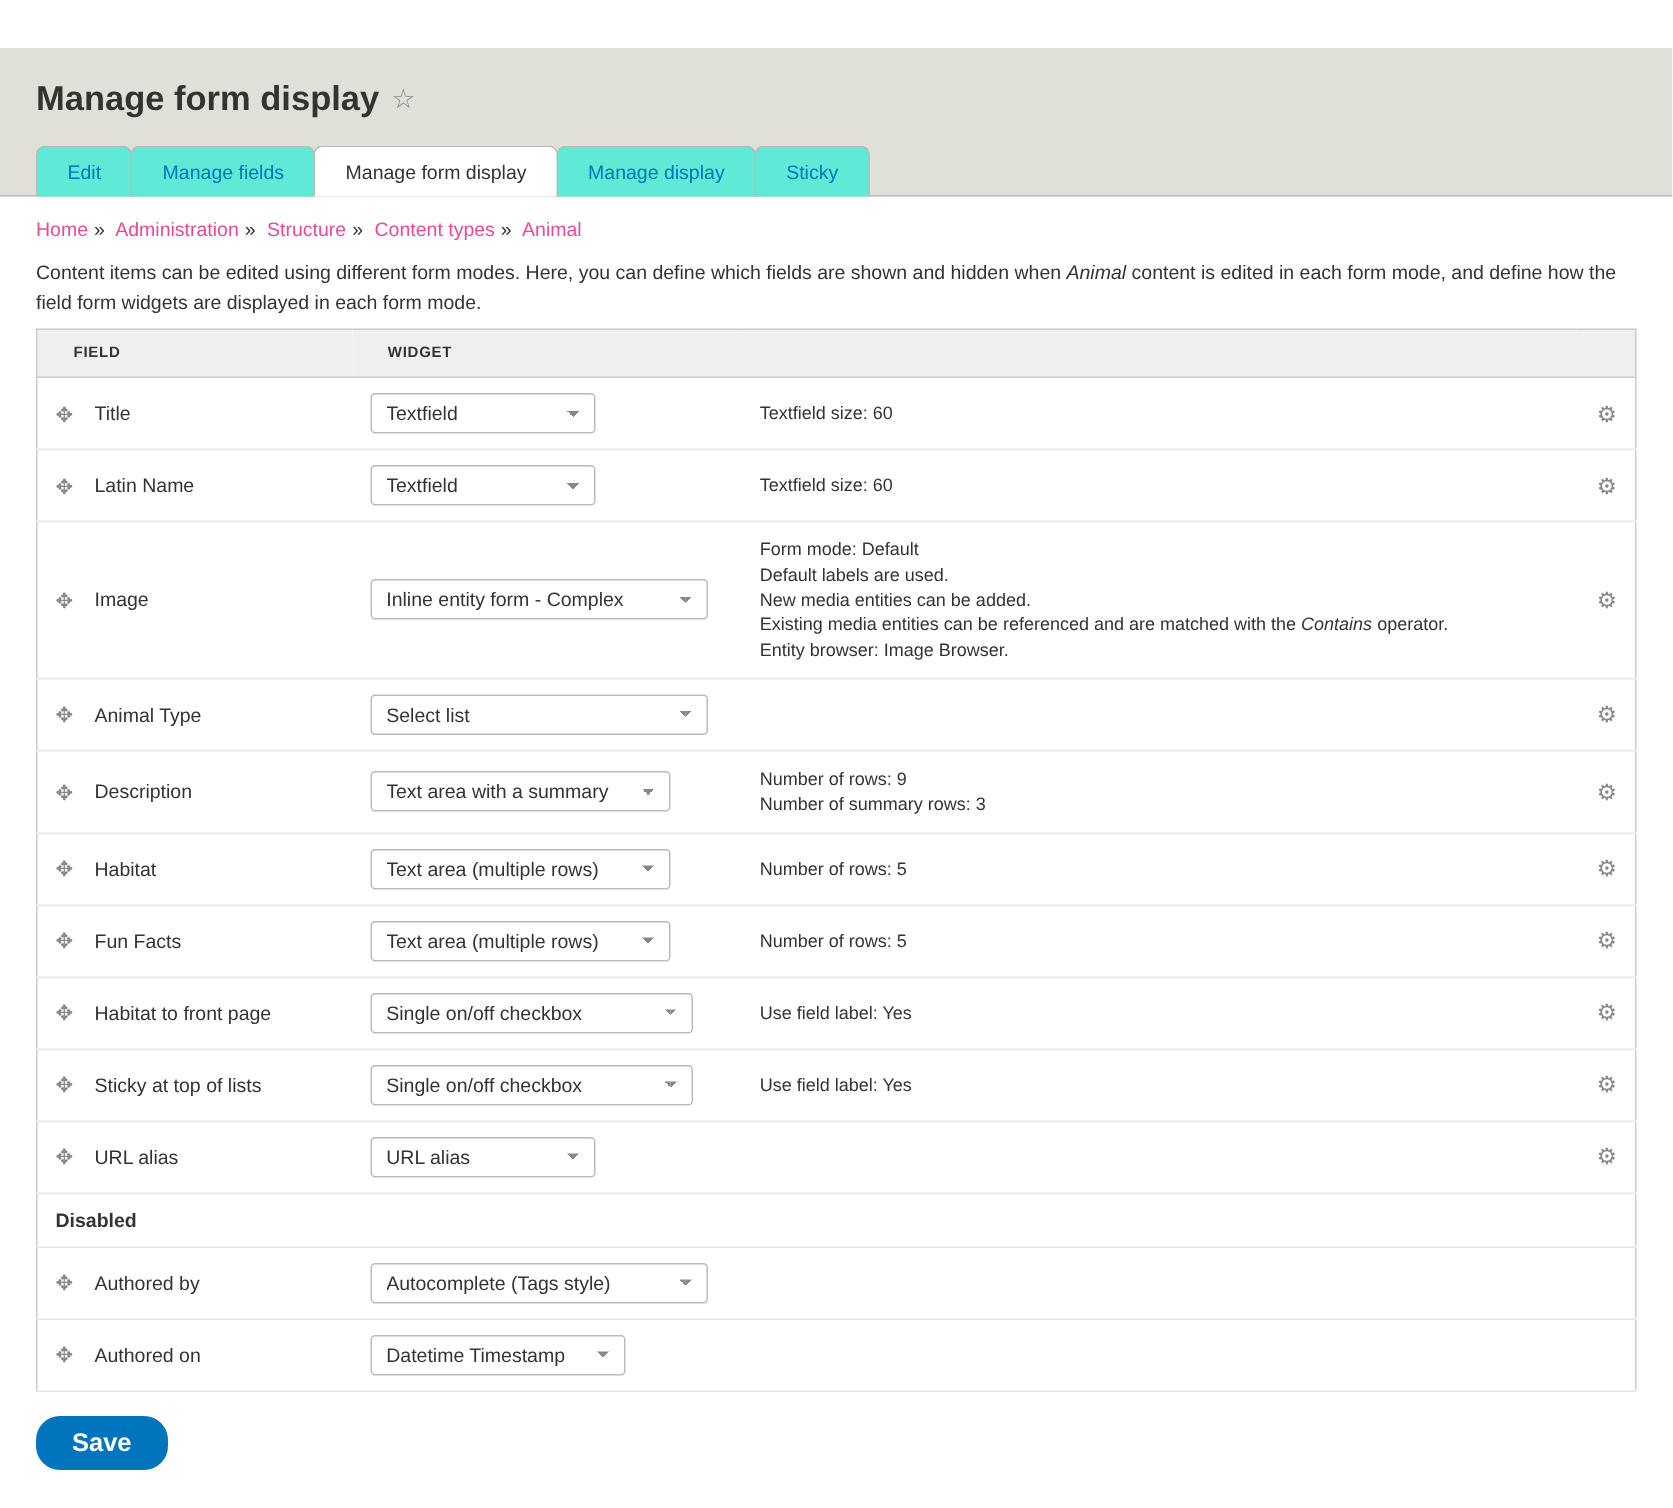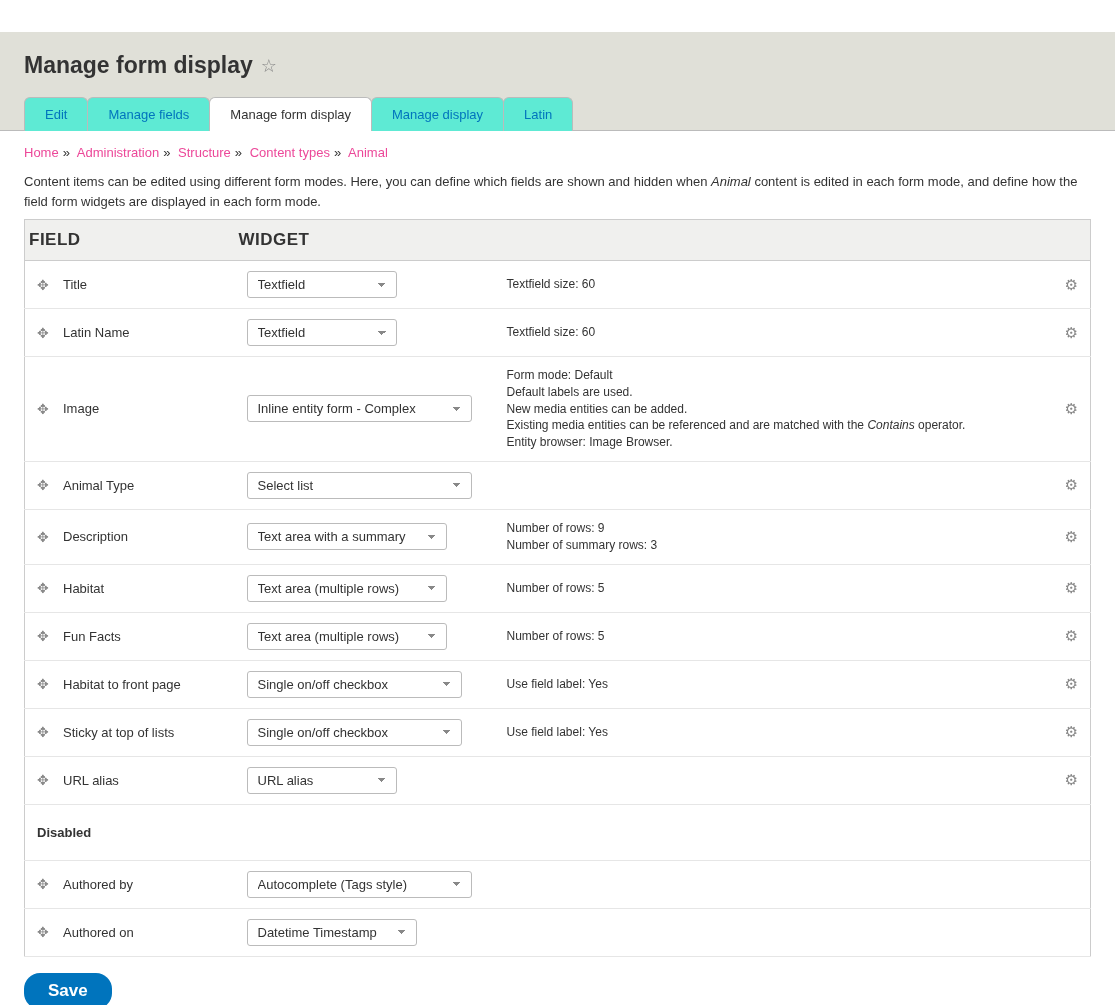--- a/index.html
+++ b/index.html
@@ -14,55 +14,55 @@
 .tab-border { border-bottom: 1px solid #bbb; margin-top: -1px; }
 .content { padding: 14px 24px 30px 24px; }
 .breadcrumb { font-size: 13px; margin-bottom: 12px; }
 .breadcrumb a { color: #ec4899; text-decoration: none; }
 .breadcrumb .sep { color: #333; margin: 0 4px; }
 .help-text { font-size: 13px; line-height: 1.5; color: #333; margin-bottom: 8px; }
 .help-text em { font-style: italic; }
 .show-weights { text-align: right; margin-bottom: 2px; }
 .show-weights a { color: #0074bd; text-decoration: none; font-size: 13px; }
 table { width: 100%; border-collapse: collapse; border: 1px solid #ccc; }
-thead th { background: #f0f0ee; text-align: left; padding: 10px 4px; font-size: 17px; font-weight: bold; text-transform: uppercase; letter-spacing: 0.5px; border-bottom: 1px solid #ccc; color: #333; }
+thead th { background: #f0f0ee; text-align: left; padding: 10px 24px; font-size: 10px; font-weight: bold; text-transform: uppercase; letter-spacing: 0.5px; border-bottom: 1px solid #ccc; color: #333; }
 tbody tr { border-bottom: 1px solid #e6e6e6; }
 tbody td { padding: 10px 12px; vertical-align: middle; font-size: 13px; }
 .drag-handle { color: #888; cursor: move; font-size: 14px; display: inline-block; width: 16px; }
 .field-cell { display: flex; align-items: center; gap: 10px; }
 .widget-select { appearance: none; -webkit-appearance: none; border: 1px solid #bbb; border-radius: 3px; background: #fff; padding: 5px 26px 5px 10px; font-size: 13px; color: #333; cursor: pointer; position: relative; background-image: linear-gradient(45deg, transparent 50%, #888 50%), linear-gradient(135deg, #888 50%, transparent 50%); background-position: calc(100% - 14px) center, calc(100% - 10px) center; background-size: 4px 4px, 4px 4px; background-repeat: no-repeat; }
 .widget-select.w150 { width: 150px; }
 .widget-select.w170 { width: 170px; }
 .widget-select.w200 { width: 200px; }
 .widget-select.w215 { width: 215px; }
 .widget-select.w225 { width: 225px; }
 .summary-text { font-size: 12px; line-height: 1.4; color: #333; }
 .summary-text em { font-style: italic; }
 .gear-cell { text-align: right; width: 40px; }
 .gear-icon { color: #888; font-size: 15px; cursor: pointer; }
-.region-row td { font-weight: bold; padding: 20px 12px; background: #fff; }
+.region-row td { font-weight: bold; padding: 10px 12px; background: #fff; }
 .save-button { background: #0074bd; color: #fff; border: none; border-radius: 16px; padding: 8px 24px; font-size: 17px; font-weight: bold; cursor: pointer; margin-top: 16px; }
 .col-field { width: 210px; }
 .col-widget { width: 260px; }
 .col-ops { width: 40px; }
 </style>
 </head>
 <body>
 
 <div class="header-region">
   <div class="page-title-wrap">
     <h1 class="page-title">Manage form display</h1>
     <span class="star-icon">☆</span>
   </div>
   <div class="tabs">
     <a class="tab">Edit</a>
     <a class="tab">Manage fields</a>
     <a class="tab active">Manage form display</a>
     <a class="tab">Manage display</a>
-    <a class="tab">Latin</a>
+    <a class="tab">Sticky</a>
   </div>
 </div>
 <div class="tab-border"></div>
 
 <div class="content">
   <div class="breadcrumb">
     <a href="#">Home</a><span class="sep">»</span>
     <a href="#">Administration</a><span class="sep">»</span>
     <a href="#">Structure</a><span class="sep">»</span>
     <a href="#">Content types</a><span class="sep">»</span>

